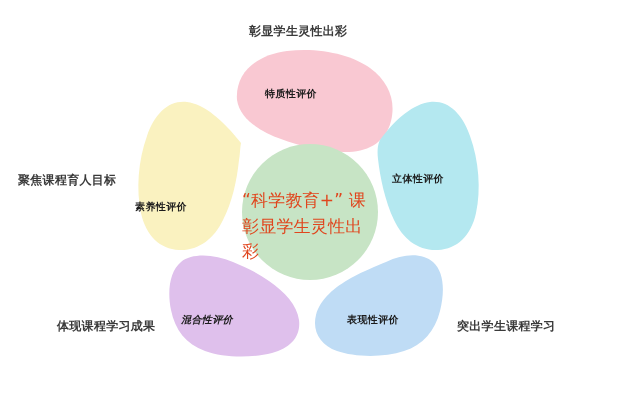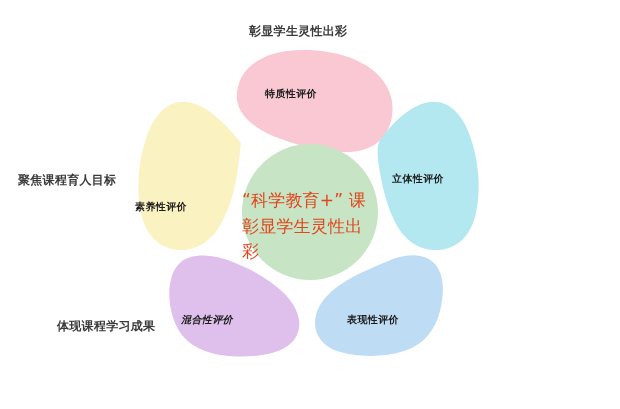--- a/index.html
+++ b/index.html
@@ -129,16 +129,17 @@
     <div>彰显学生灵性出彩</div>
   </div>
 
   <div class="petal-label" id="lbl-petal-0">特质性评价</div>
   <div class="petal-label" id="lbl-petal-1">立体性评价</div>
   <div class="petal-label" id="lbl-petal-2">表现性评价</div>
   <div class="petal-label" id="lbl-petal-3">混合性评价</div>
   <div class="petal-label" id="lbl-petal-4">素养性评价</div>
 
   <div class="outer-label" id="lbl-outer-0">彰显学生灵性出彩</div>
+  <div class="outer-label" id="lbl-outer-2">突出学生课程学习</div>
   <div class="outer-label" id="lbl-outer-3">体现课程学习成果</div>
   <div class="outer-label" id="lbl-outer-4">聚焦课程育人目标</div>
 
 </div>
 
 </body></html>

